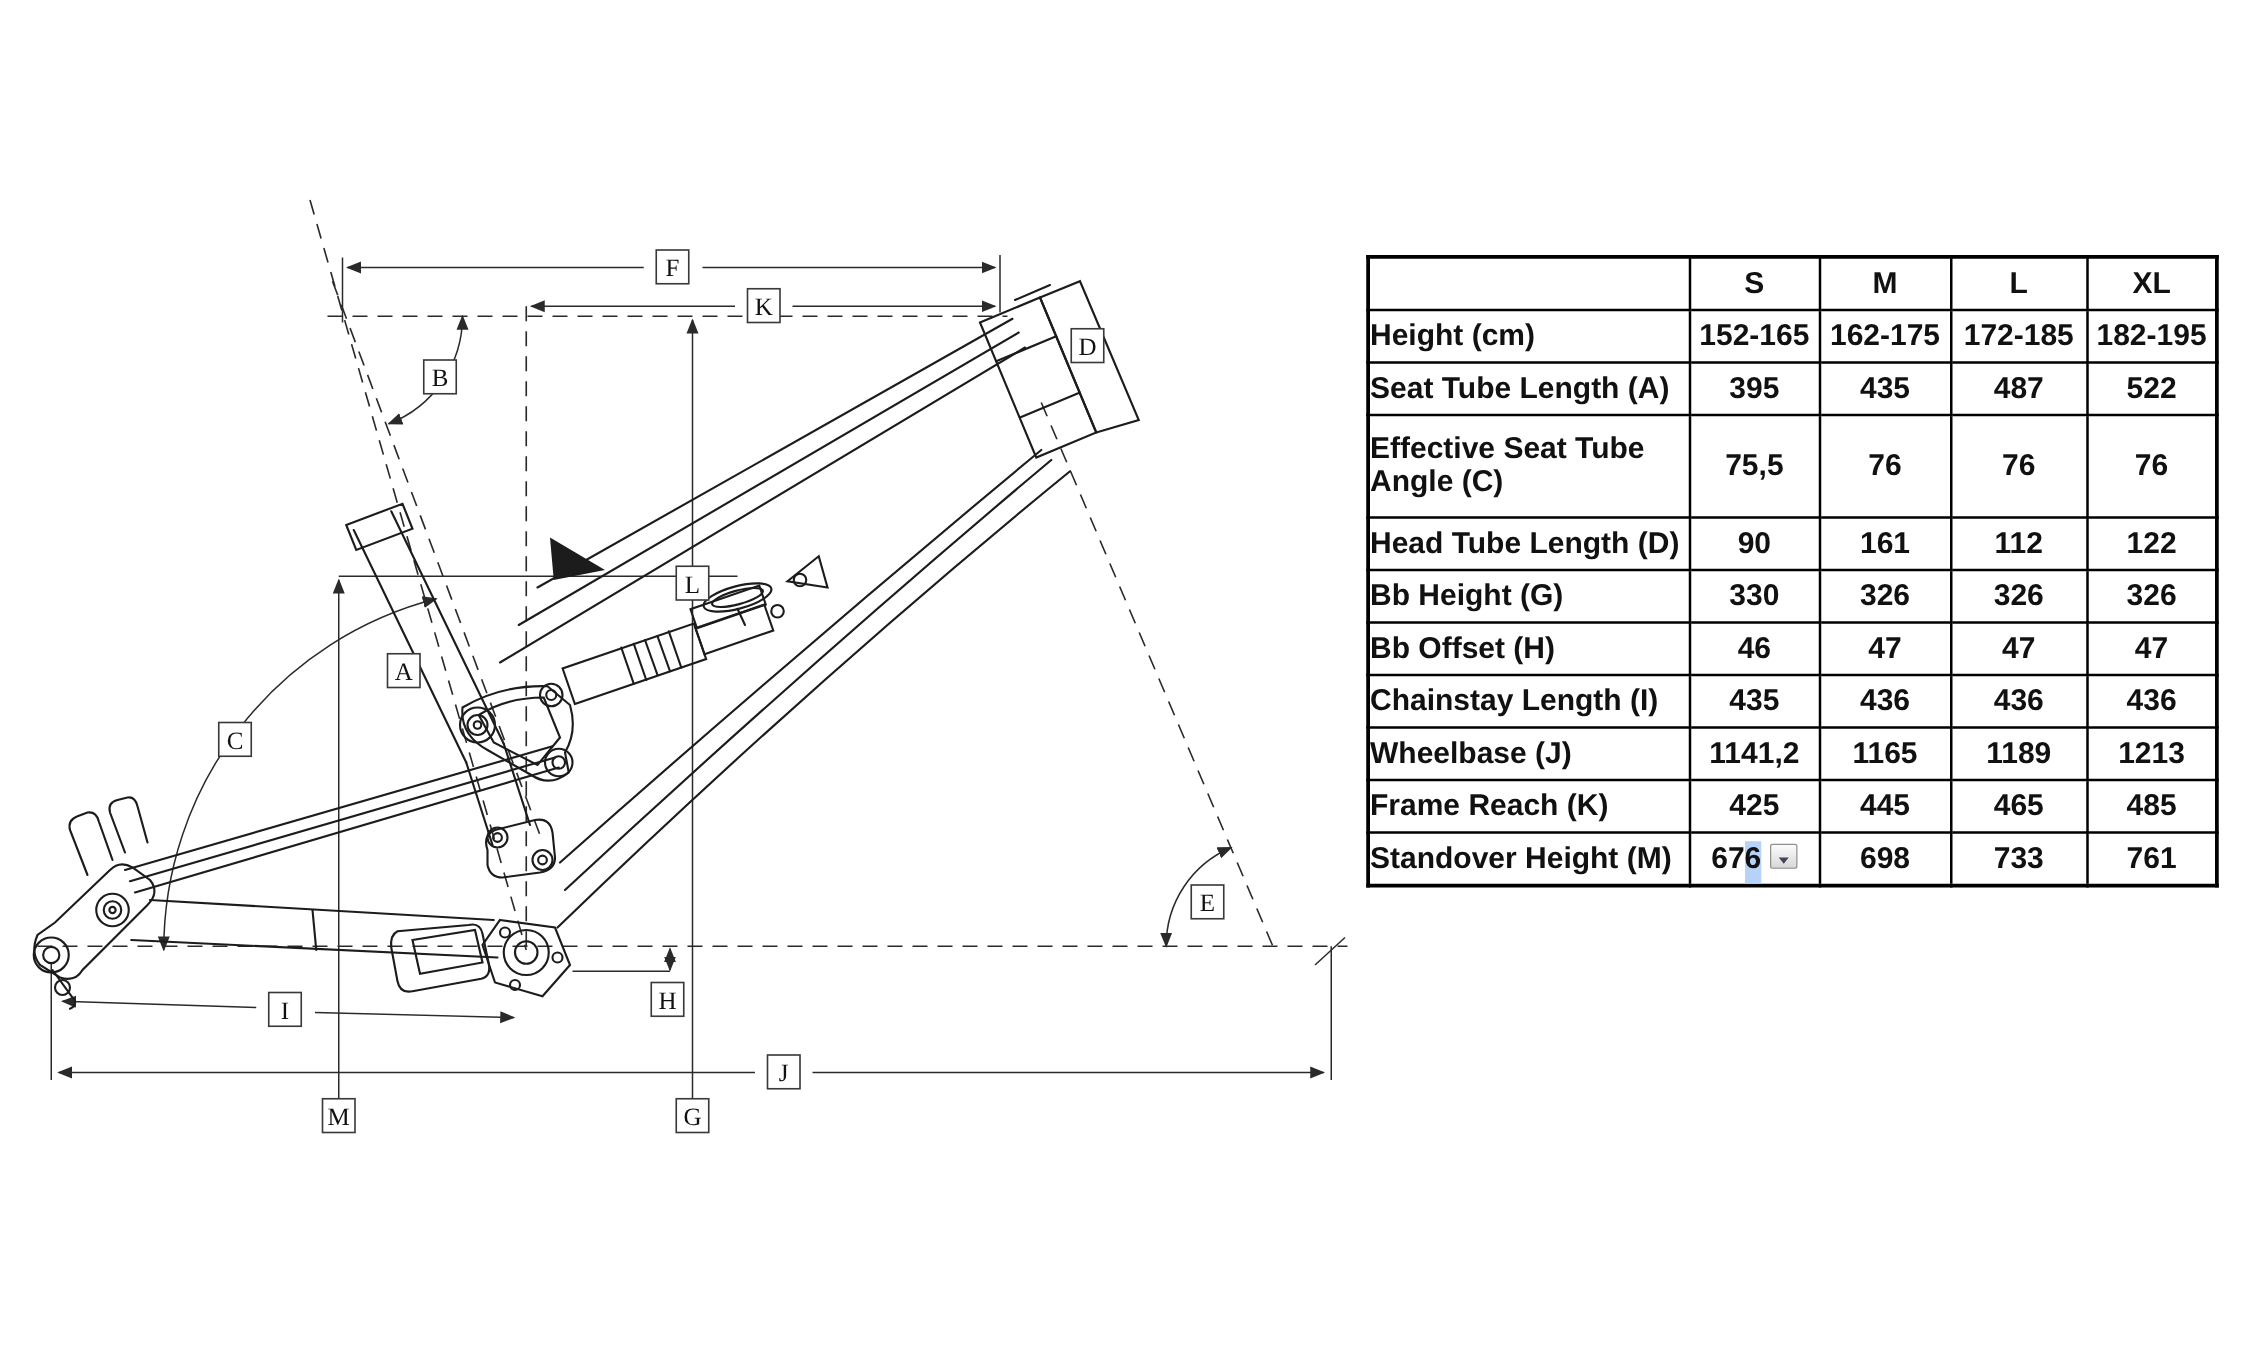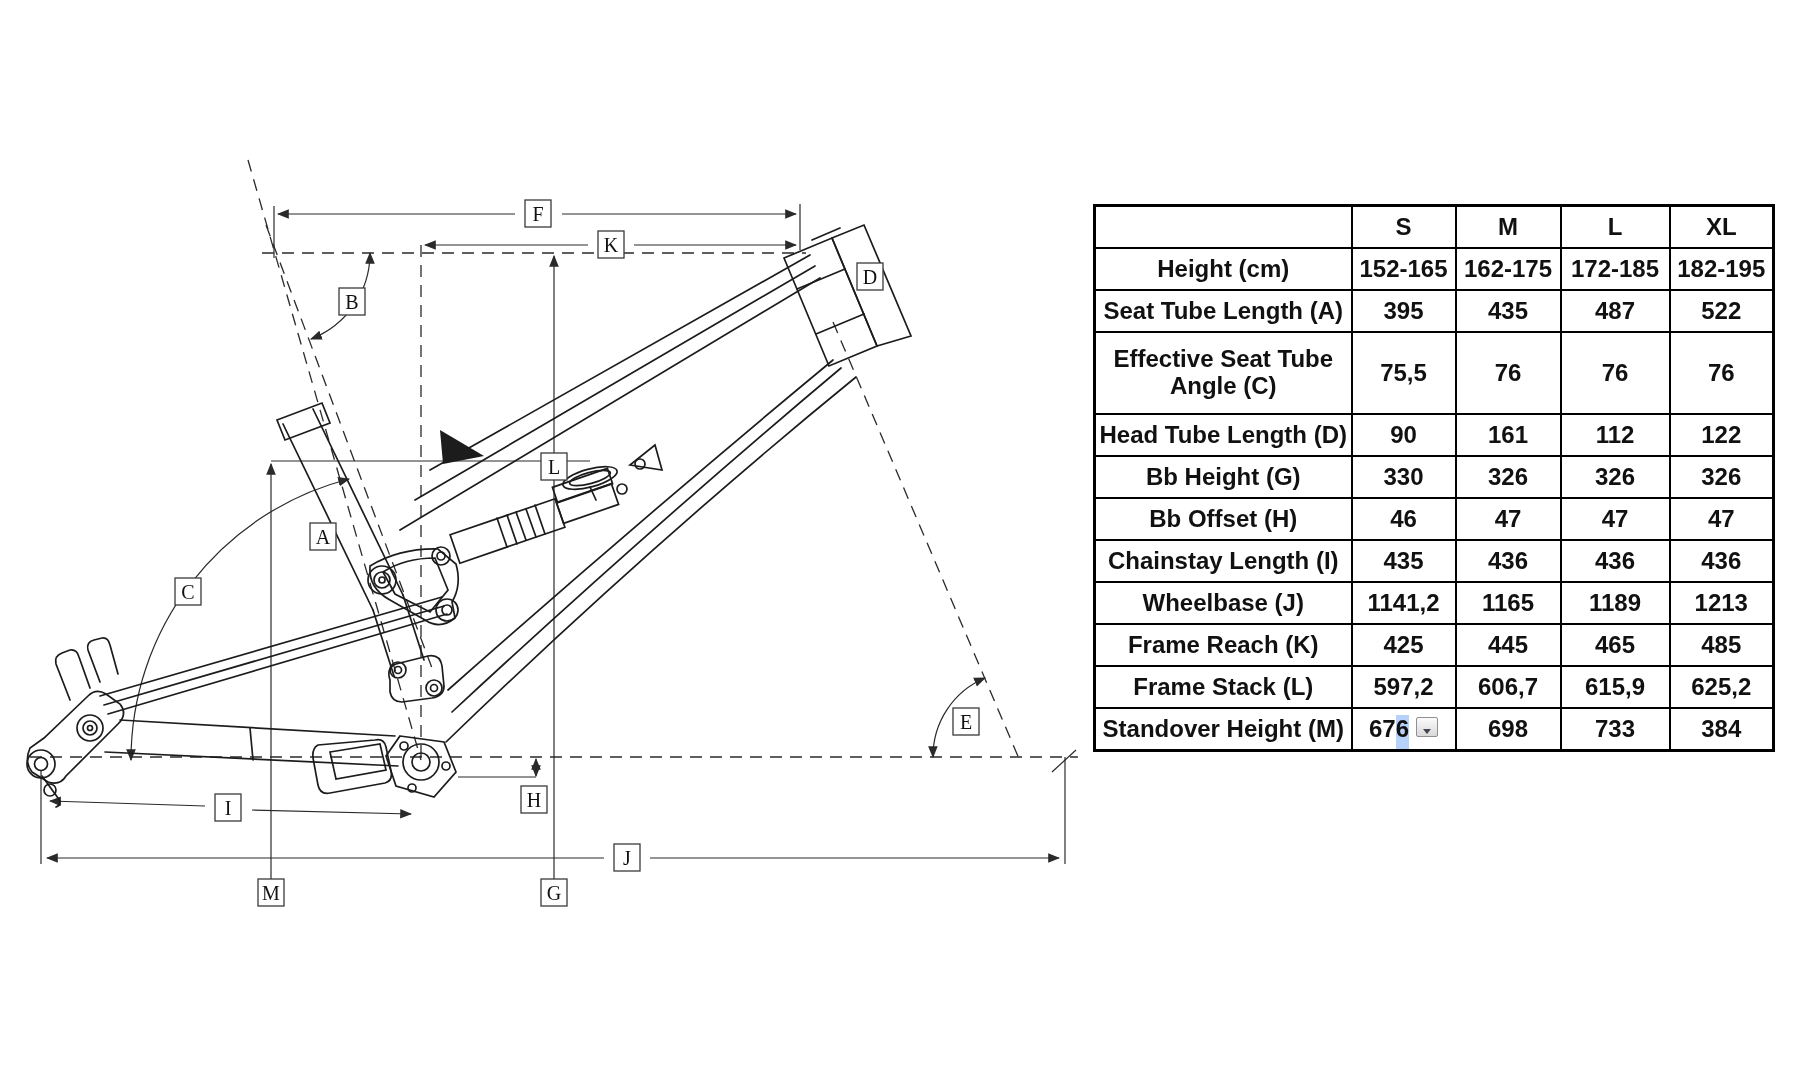--- a/index.html
+++ b/index.html
@@ -15,21 +15,21 @@
   .lblbox{fill:#ffffff;stroke:#3a3a3a;stroke-width:1.3;}
   .lbltxt{font-family:"Liberation Serif","DejaVu Serif",serif;font-size:20px;fill:#111;
           text-anchor:middle;}
   
   #geo-table-wrap{position:absolute;left:1093px;top:204px;}
   table.geo{border-collapse:collapse;table-layout:fixed;background:#fff;}
   table.geo td,table.geo th{border:2px solid #000;font-family:"Liberation Sans",sans-serif;
      font-weight:bold;font-size:24px;color:#111;padding:0;vertical-align:middle;
      height:40px;overflow:hidden;}
   table.geo{border:3px solid #000;}
-  td.lbl{text-align:center;padding:1px 4px 1px 7px;line-height:1.12;}
+  td.lbl{text-align:left;padding:1px 4px 1px 7px;line-height:1.12;}
   td.val,th.szh{text-align:center;}
   tr.tall td{height:80px;}
   .sel{background:#b6d2f8;display:inline-block;padding-bottom:9px;margin-bottom:-9px;}
   .dd-btn{display:inline-block;width:20px;height:18px;margin-left:7px;vertical-align:3px;
      background:linear-gradient(#fbfbfb,#d9d9d9);border:1px solid #909090;border-radius:2px;
      text-align:center;line-height:15px;cursor:pointer;}
   .dd-tri{display:inline-block;width:0;height:0;border-left:4px solid transparent;
      border-right:4px solid transparent;border-top:5px solid #445;}
 </style>
 </head>
@@ -303,30 +303,23 @@
             <td class="val">1213</td>
           </tr>
           <tr>
             <td class="lbl">Frame Reach (K)</td>
             <td class="val">425</td>
             <td class="val">445</td>
             <td class="val">465</td>
             <td class="val">485</td>
           </tr>
           <tr>
-            <td class="lbl">Frame Stack (L)</td>
-            <td class="val">597,2</td>
-            <td class="val">606,7</td>
-            <td class="val">615,9</td>
-            <td class="val">625,2</td>
-          </tr>
-          <tr>
             <td class="lbl">Standover Height (M)</td>
             <td class="val">67<span class="sel">6</span><span class="dd-btn"><span class="dd-tri"></span></span></td>
             <td class="val">698</td>
             <td class="val">733</td>
-            <td class="val">384</td>
+            <td class="val">761</td>
           </tr>
         </tbody>
     </table>
   </div>
 
 </div>
 
 </body></html>

